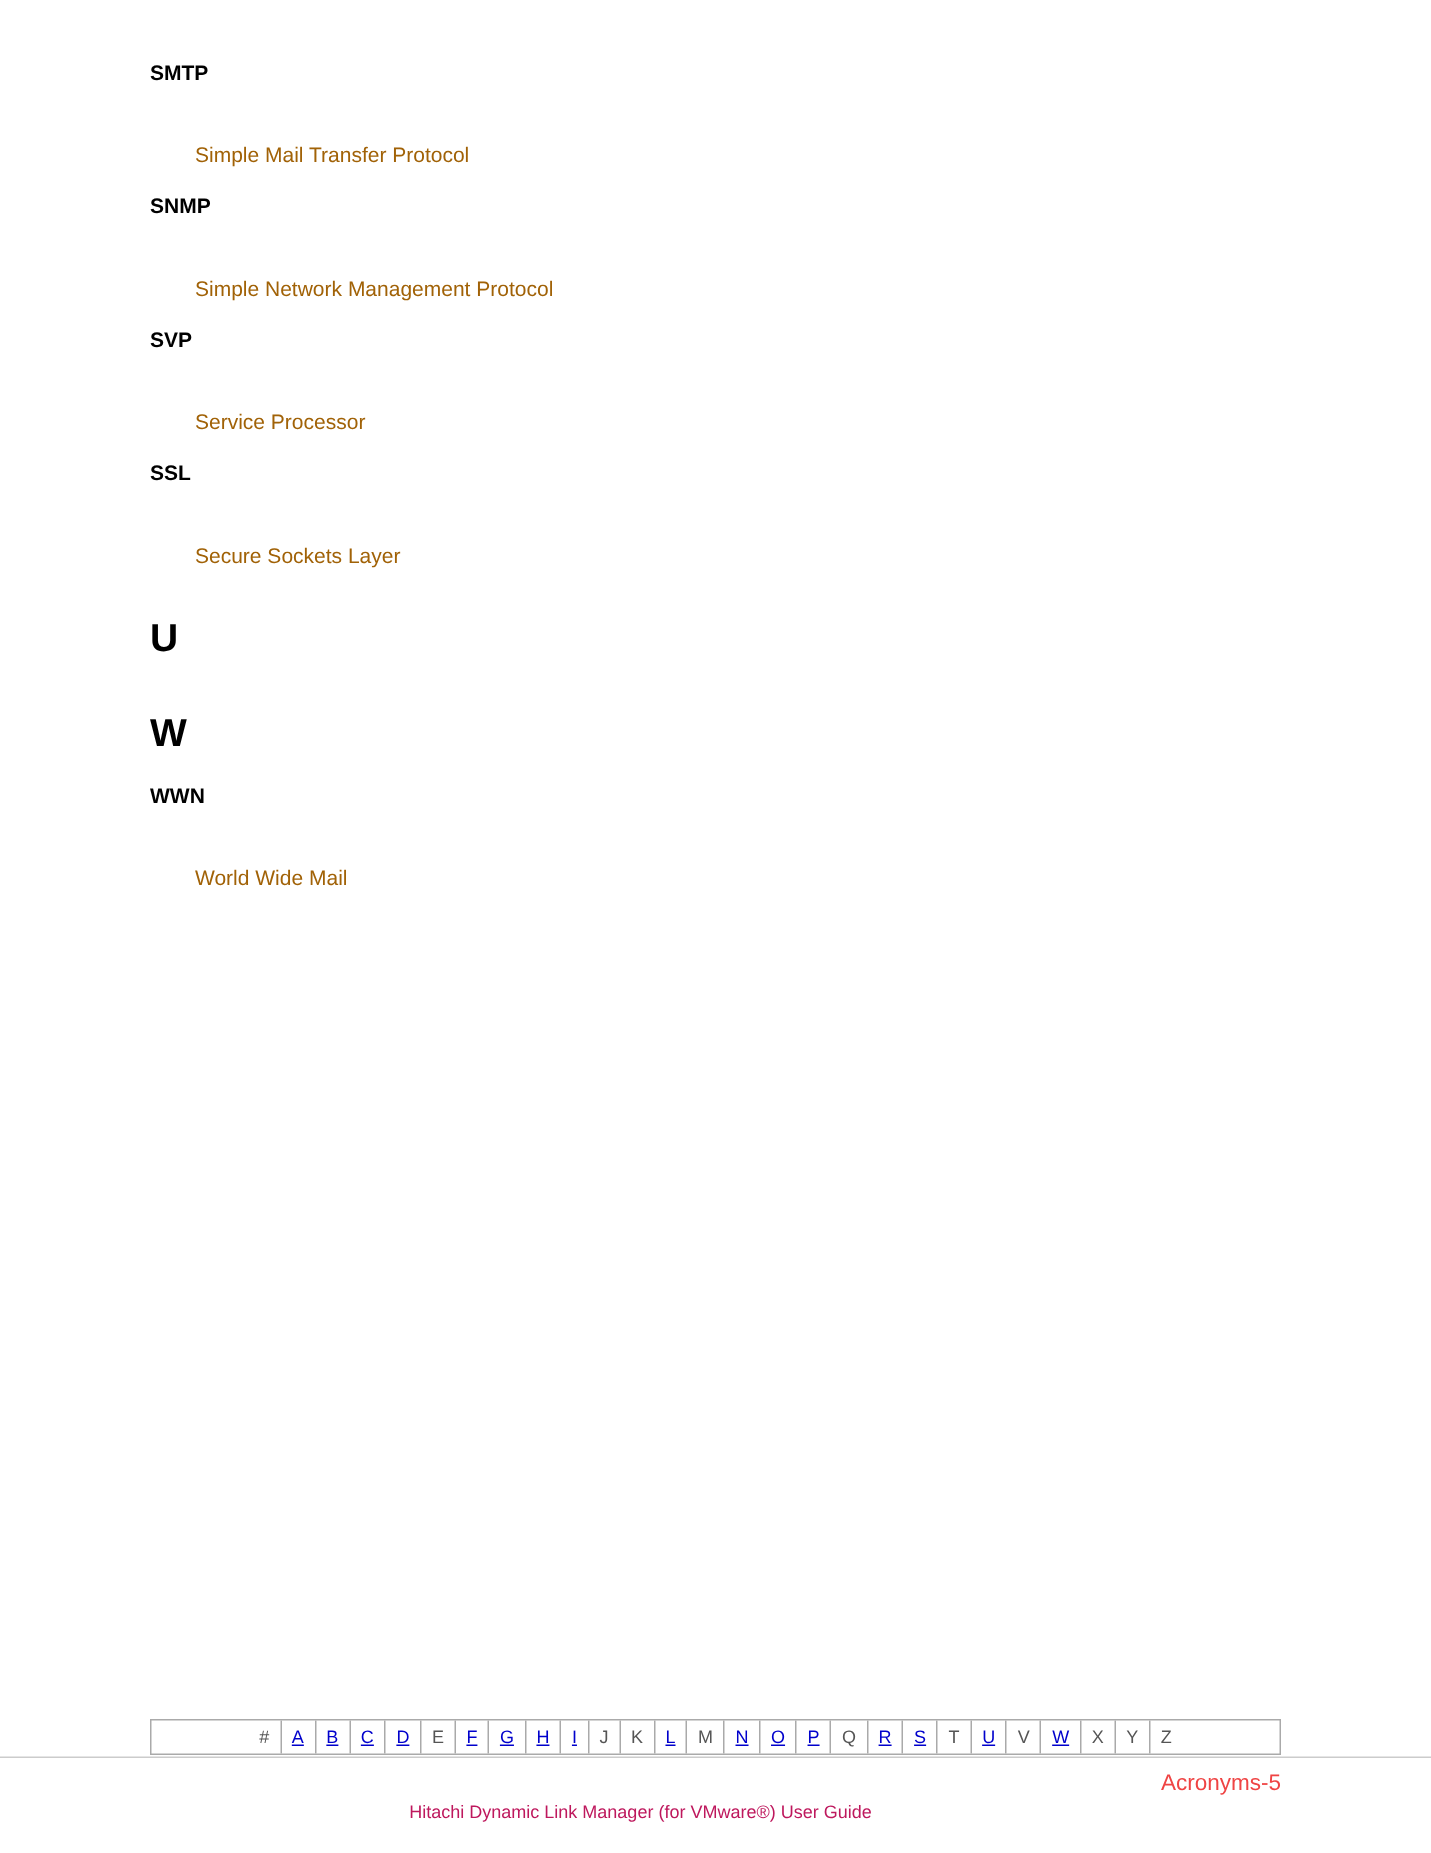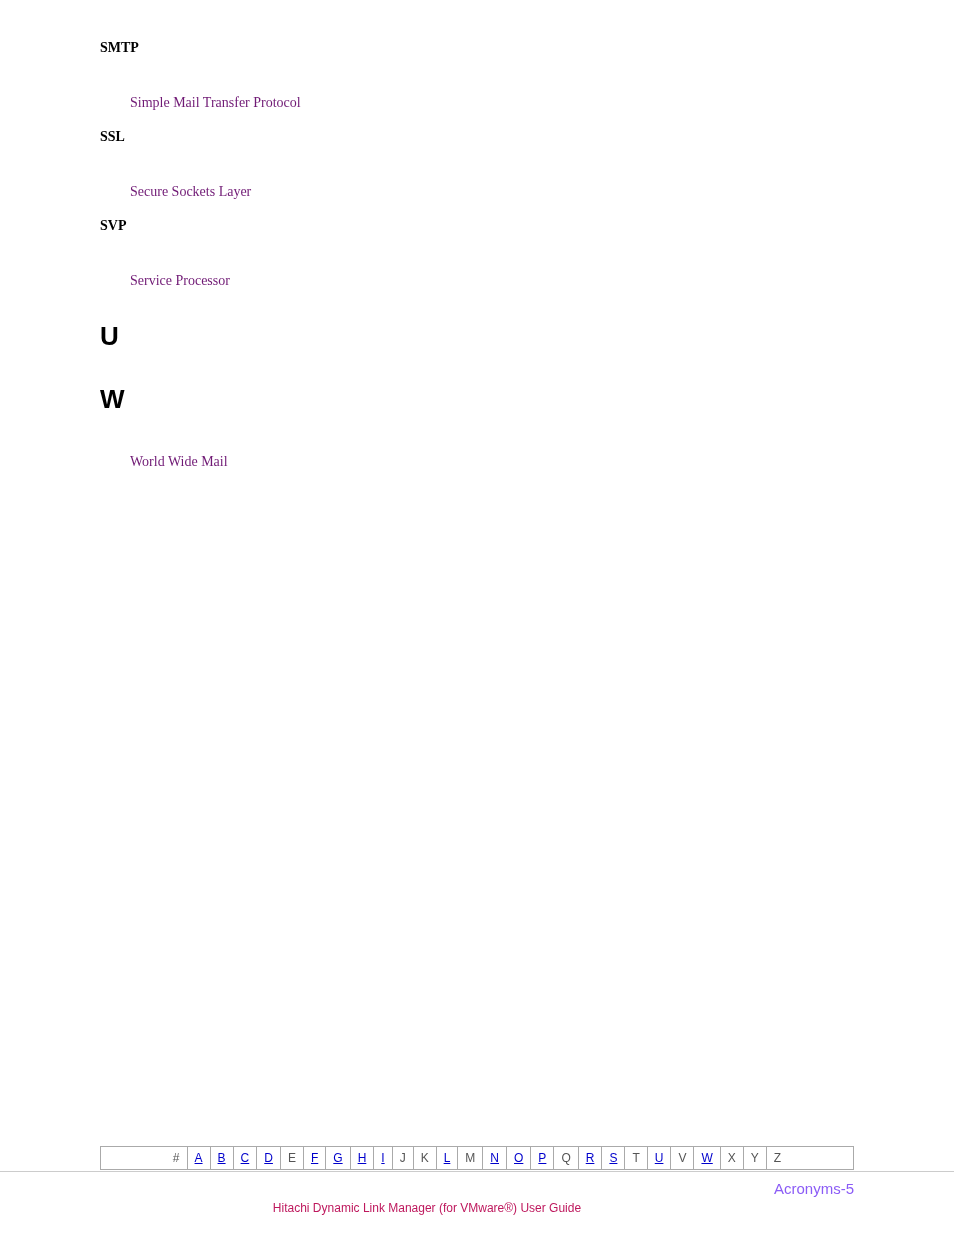--- a/index.html
+++ b/index.html
@@ -13,35 +13,34 @@
       min-height: 1235px;
       position: relative;
     }
 
     .page-content {
       padding: 40px 100px 120px 100px;
     }
 
     .section-entry {
       margin-bottom: 18px;
-      font-family: Liberation Serif, serif;
     }
 
     .acronym-term {
       font-weight: bold;
       font-size: 14px;
       color: #000;
       display: block;
       margin-bottom: 2px;
     }
 
     .acronym-definition {
       display: block;
       margin-left: 30px;
-      color: #701a75;
+      color: #a16207;
       font-size: 14px;
       margin-top: 39px;
     }
 
     .section-letter-heading {
       font-size: 26px;
       font-weight: bold;
       color: #000;
       margin-top: 32px;
       margin-bottom: 18px;
@@ -83,21 +82,21 @@
       border-top: 1px solid #ccc;
       padding-top: 8px;
       display: flex;
       flex-direction: column;
       align-items: flex-end;
       padding-right: 100px;
     }
 
     .page-number {
       font-size: 15px;
-      color: #8b5cf6;
+      color: #ef4444;
       text-align: right;
       margin-bottom: 4px;
     }
 
     .footer-title {
       font-size: 12px;
       color: #be185d;
       text-align: center;
       width: 100%;
       padding-right: 0;
@@ -106,38 +105,43 @@
 </head>
 <body>
 
 <div class="page-content">
 
   <div class="section-entry">
     <span class="acronym-term">SMTP</span>
     <span class="acronym-definition">Simple Mail Transfer Protocol</span>
   </div>
 
+  <div class="section-entry">
+    <span class="acronym-term">SNMP</span>
+    <span class="acronym-definition">Simple Network Management Protocol</span>
+  </div>
 
+
+  <div class="section-entry">
+    <span class="acronym-term">SVP</span>
+    <span class="acronym-definition">Service Processor</span>
+  </div>
 
   <div class="section-entry">
     <span class="acronym-term">SSL</span>
     <span class="acronym-definition">Secure Sockets Layer</span>
-  </div>
-
-  <div class="section-entry">
-    <span class="acronym-term">SVP</span>
-    <span class="acronym-definition">Service Processor</span>
   </div>
 
   <div class="section-letter-heading">U</div>
 
 
   <div class="section-letter-heading">W</div>
 
   <div class="section-entry">
+    <span class="acronym-term">WWN</span>
     <span class="acronym-definition">World Wide Mail</span>
   </div>
 
 </div>
 
 <div class="footer-nav" id="footer-nav">
     <span class="footer-nav-item">#</span>
     <span class="footer-nav-item linked">A</span>
     <span class="footer-nav-item linked">B</span>
     <span class="footer-nav-item linked">C</span>

